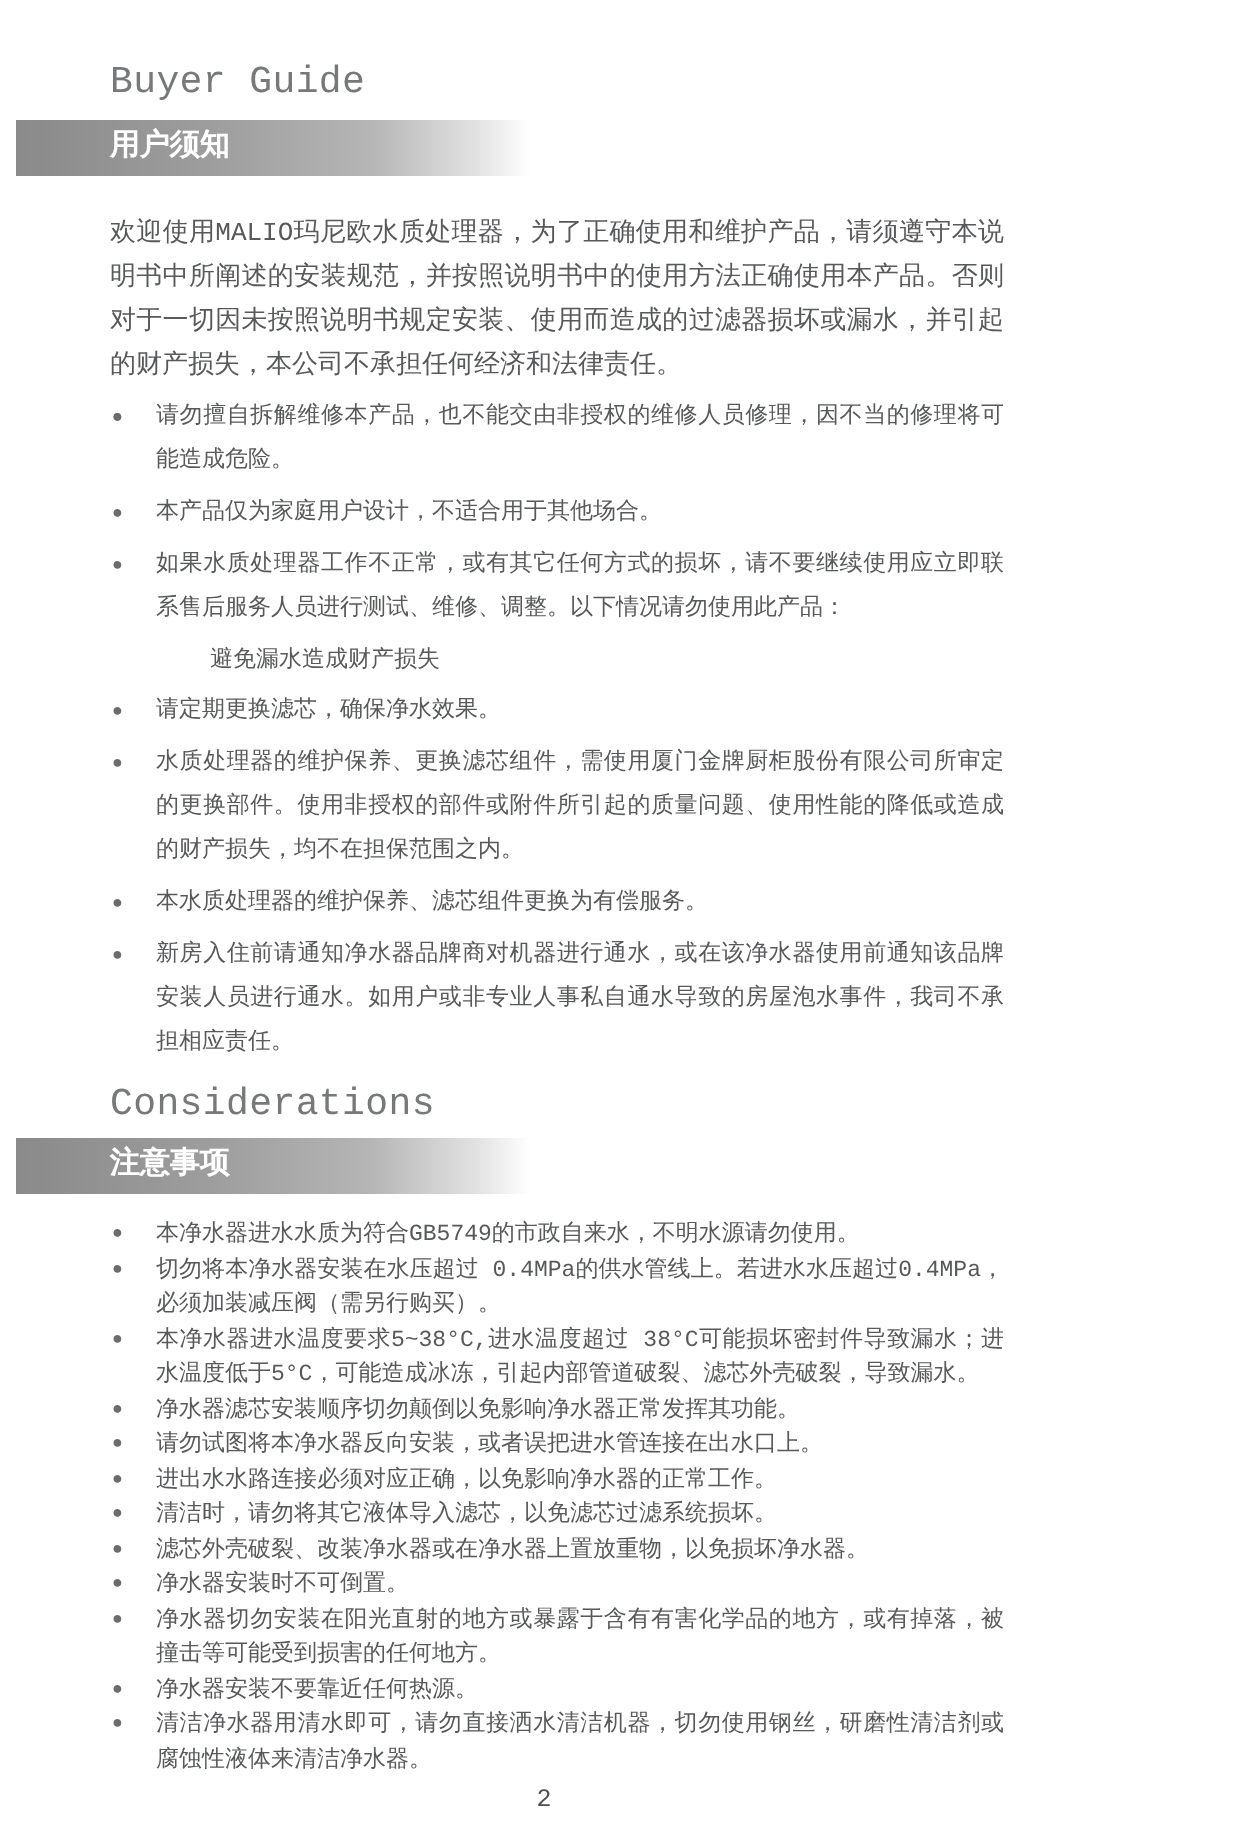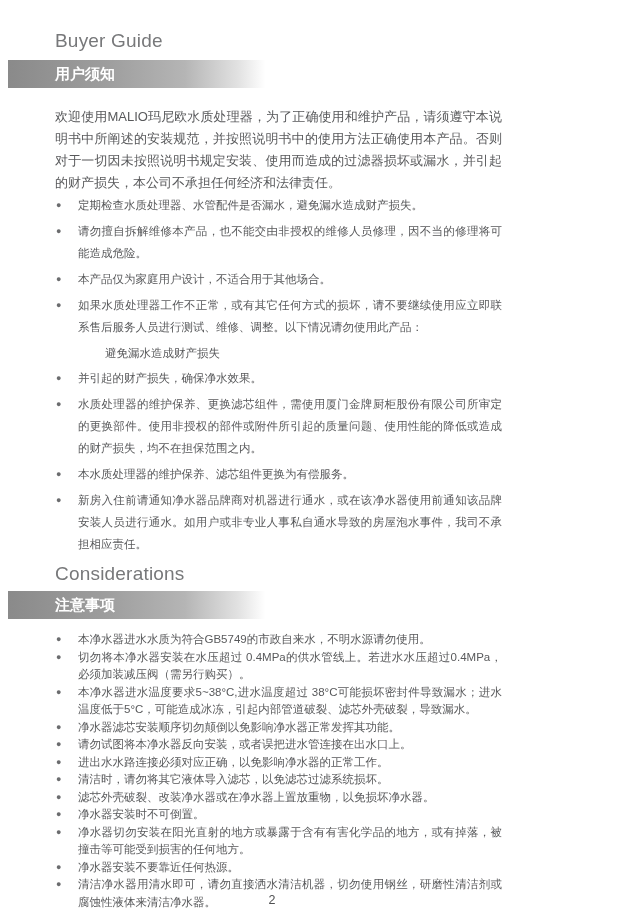--- a/index.html
+++ b/index.html
@@ -2,21 +2,21 @@
 <html><head>
 <meta charset="utf-8">
 <style>
   * { box-sizing: border-box; }
   html, body { margin: 0; padding: 0; background: #ffffff; }
   .page {
     position: relative;
     width: 544px;
     height: 921px;
     background: #ffffff;
-    font-family: Liberation Sans, sans-serif;
+    font-family: Liberation Mono, monospace;
     color: #58595b;
     overflow: hidden;
   }
   .title-en {
     margin: 0 0 0 55px;
     padding-top: 30px;
     font-size: 19px;
     font-weight: 400;
     color: #77787a;
     letter-spacing: 0.2px;
@@ -79,26 +79,26 @@
 
   <h1 class="title-en">Buyer Guide</h1>
 
   <div class="banner">
     <span>用户须知</span>
   </div>
 
   <p class="intro">欢迎使用MALIO玛尼欧水质处理器，为了正确使用和维护产品，请须遵守本说明书中所阐述的安装规范，并按照说明书中的使用方法正确使用本产品。否则对于一切因未按照说明书规定安装、使用而造成的过滤器损坏或漏水，并引起的财产损失，本公司不承担任何经济和法律责任。</p>
 
   <ul class="notice s1">
-    <li><span class="dot">●</span><span>定期检查水质处理器、水管配件是否漏水，避免漏水造成财产损失。</span></li>
+    <li><span class="dot">●</span></li>
     <li><span class="dot">●</span><span>请勿擅自拆解维修本产品，也不能交由非授权的维修人员修理，因不当的修理将可能造成危险。</span></li>
     <li><span class="dot">●</span><span>本产品仅为家庭用户设计，不适合用于其他场合。</span></li>
     <li><span class="dot">●</span><span>如果水质处理器工作不正常，或有其它任何方式的损坏，请不要继续使用应立即联系售后服务人员进行测试、维修、调整。以下情况请勿使用此产品：</span></li>
     <li class="sub"><span>避免漏水造成财产损失</span></li>
-    <li><span class="dot">●</span><span>并引起的财产损失，确保净水效果。</span></li>
+    <li><span class="dot">●</span><span>请定期更换滤芯，确保净水效果。</span></li>
     <li><span class="dot">●</span><span>水质处理器的维护保养、更换滤芯组件，需使用厦门金牌厨柜股份有限公司所审定的更换部件。使用非授权的部件或附件所引起的质量问题、使用性能的降低或造成的财产损失，均不在担保范围之内。</span></li>
     <li><span class="dot">●</span><span>本水质处理器的维护保养、滤芯组件更换为有偿服务。</span></li>
     <li><span class="dot">●</span><span>新房入住前请通知净水器品牌商对机器进行通水，或在该净水器使用前通知该品牌安装人员进行通水。如用户或非专业人事私自通水导致的房屋泡水事件，我司不承担相应责任。</span></li>
   </ul>
 
   <h1 class="title-en second">Considerations</h1>
 
   <div class="banner second">
     <span>注意事项</span>
   </div>

